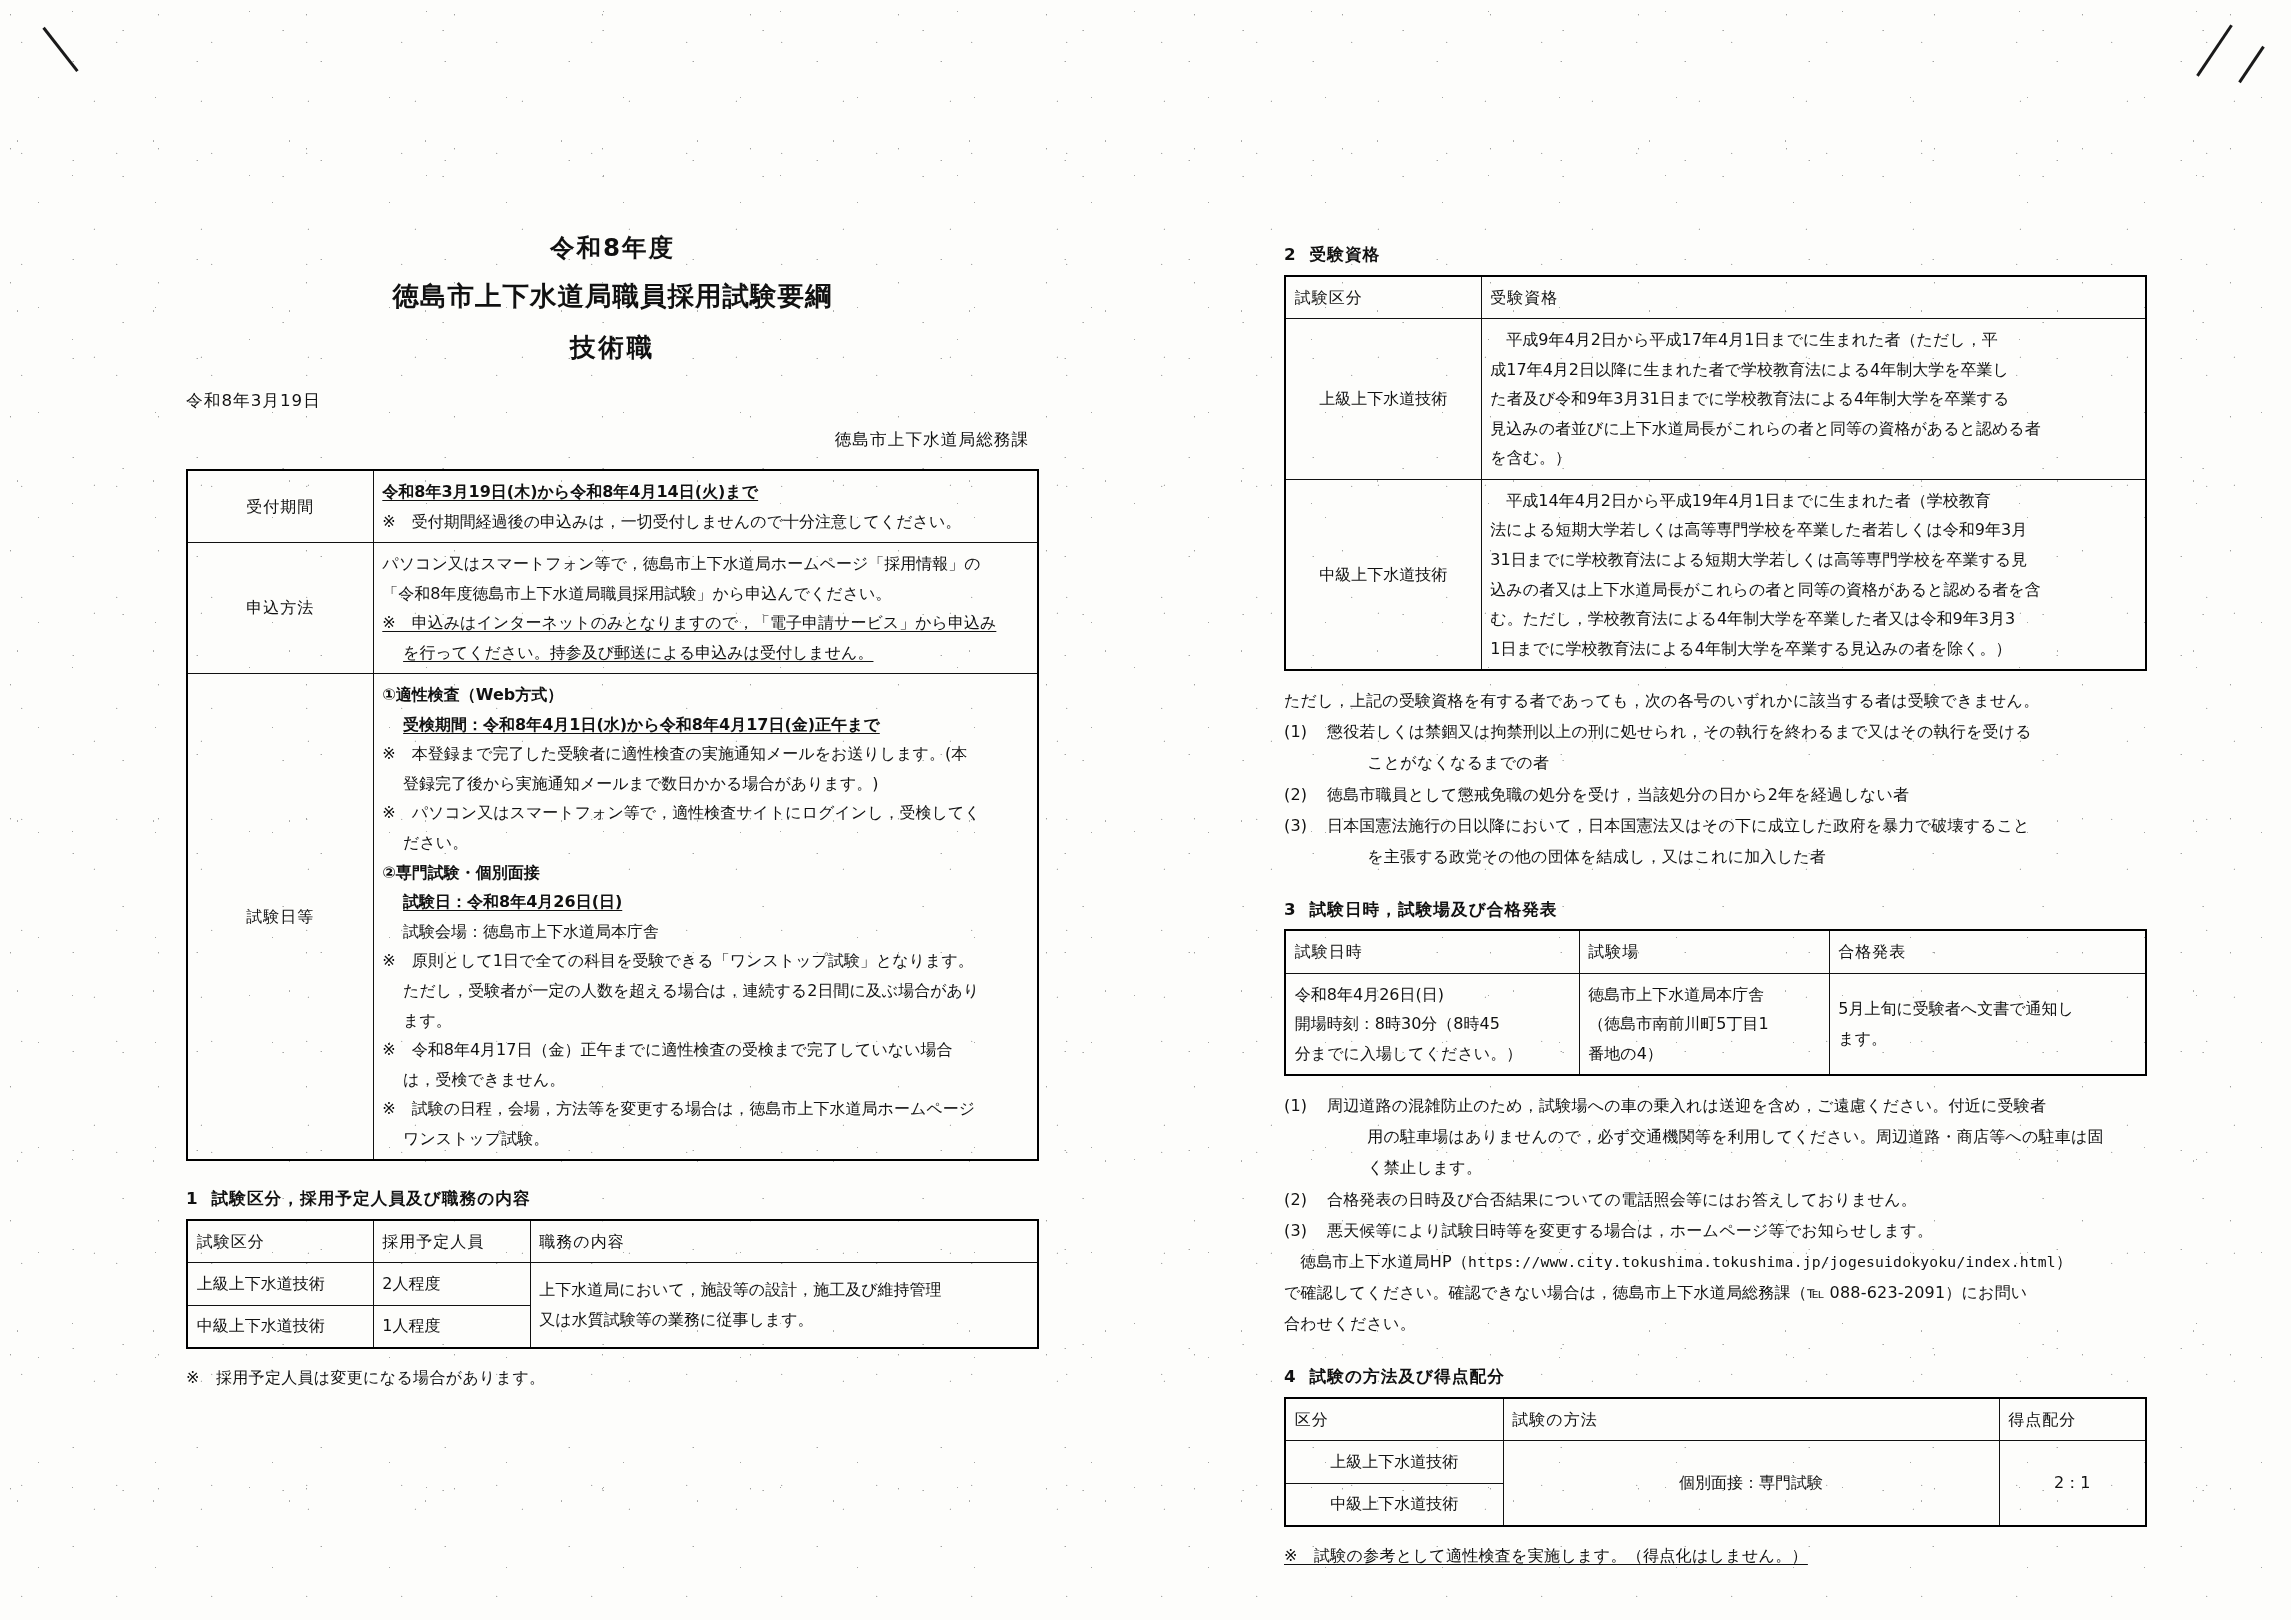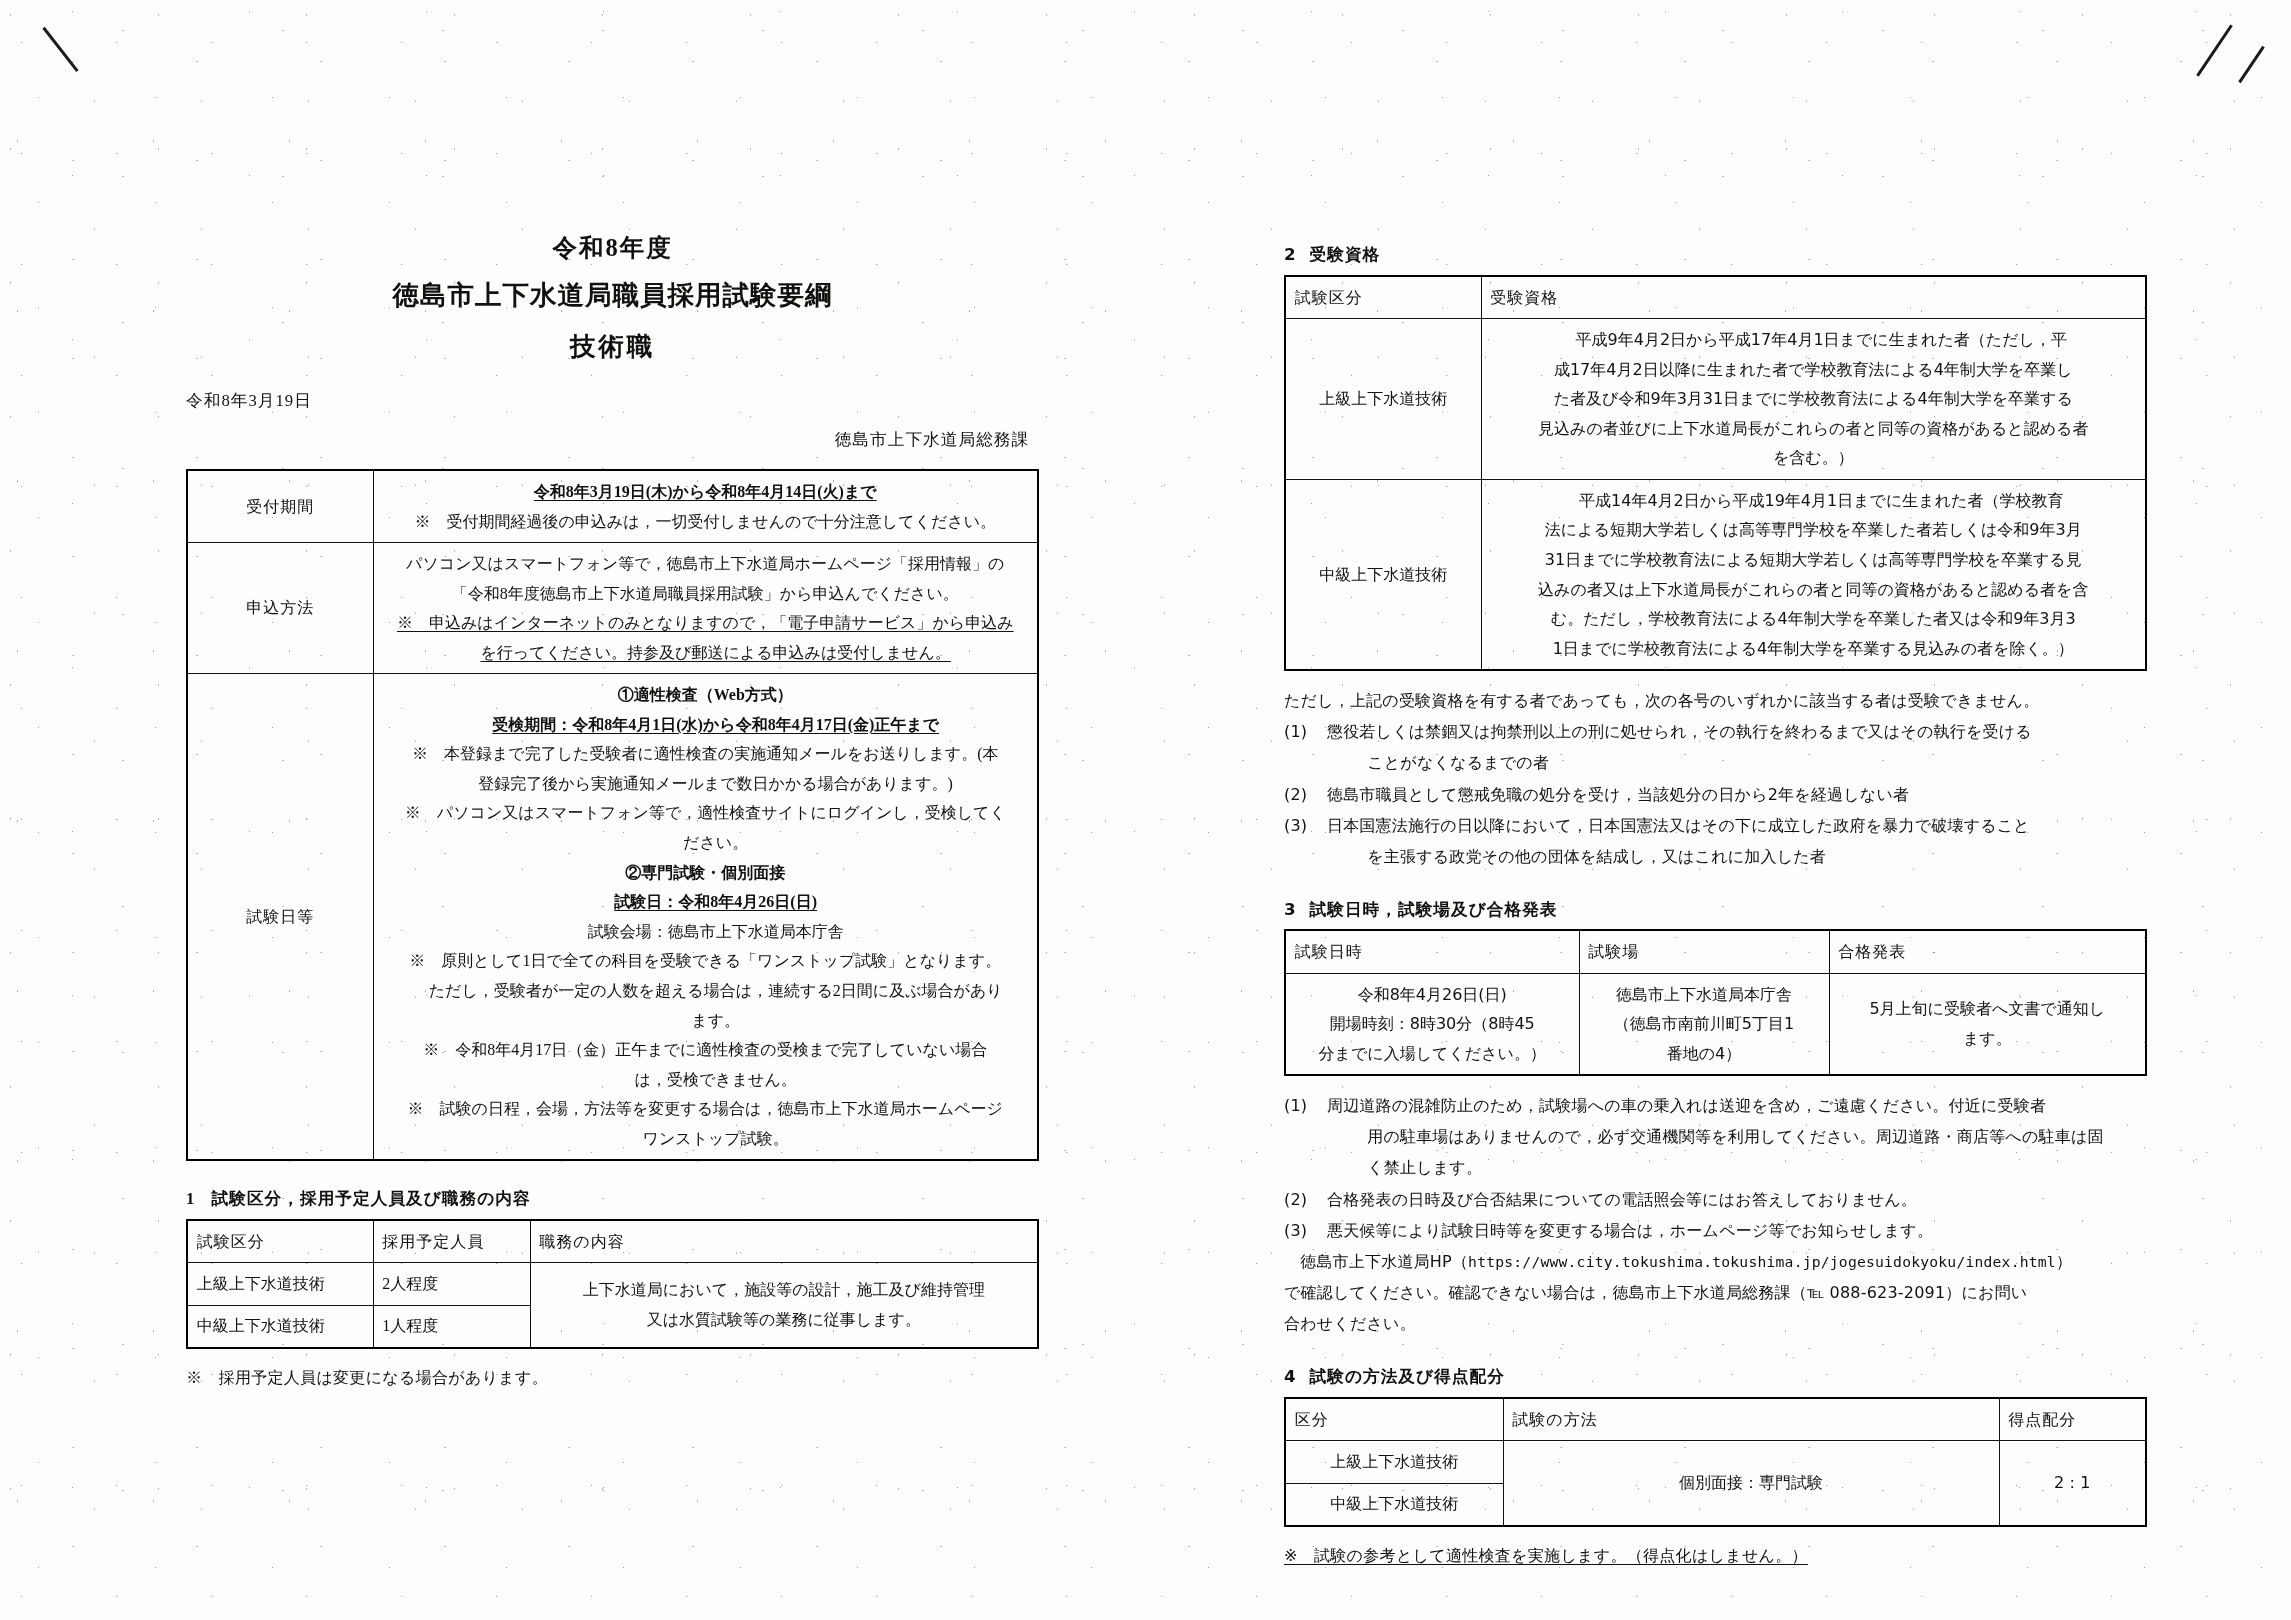--- a/index.html
+++ b/index.html
@@ -58,21 +58,20 @@
     width: 2.9px; height: 43px;
     transform: rotate(34deg);
     transform-origin: center;
   }
 
   .col-left {
     position: absolute;
     left: 186px;
     top: 235px;
     width: 853px;
-    font-family: Liberation Serif, serif;
   }
   .col-right {
     position: absolute;
     left: 1284px;
     top: 243px;
     width: 863px;
   }
 
   .doc-title {
     text-align: center;
@@ -124,21 +123,21 @@
   table.grid.thickouter {
     border: 2.5px solid #000;
   }
   .lbl-cell {
     text-align: center;
     font-size: 16px;
     letter-spacing: 1px;
     width: 120px;
     font-weight: 600;
   }
-  .body-cell { text-align: center; }
+  .body-cell { text-align: left; }
   .hdr-cell {
     text-align: left;
     font-weight: 600;
     letter-spacing: 1px;
   }
   .u { text-decoration: underline; text-underline-offset: 2.9px; }
   .b { font-weight: 700; }
   .line { display: block; }
   .ind1 { padding-left: 1.9em; text-indent: -1.9em; }
   .ind0 { padding-left: 1.3em; }

